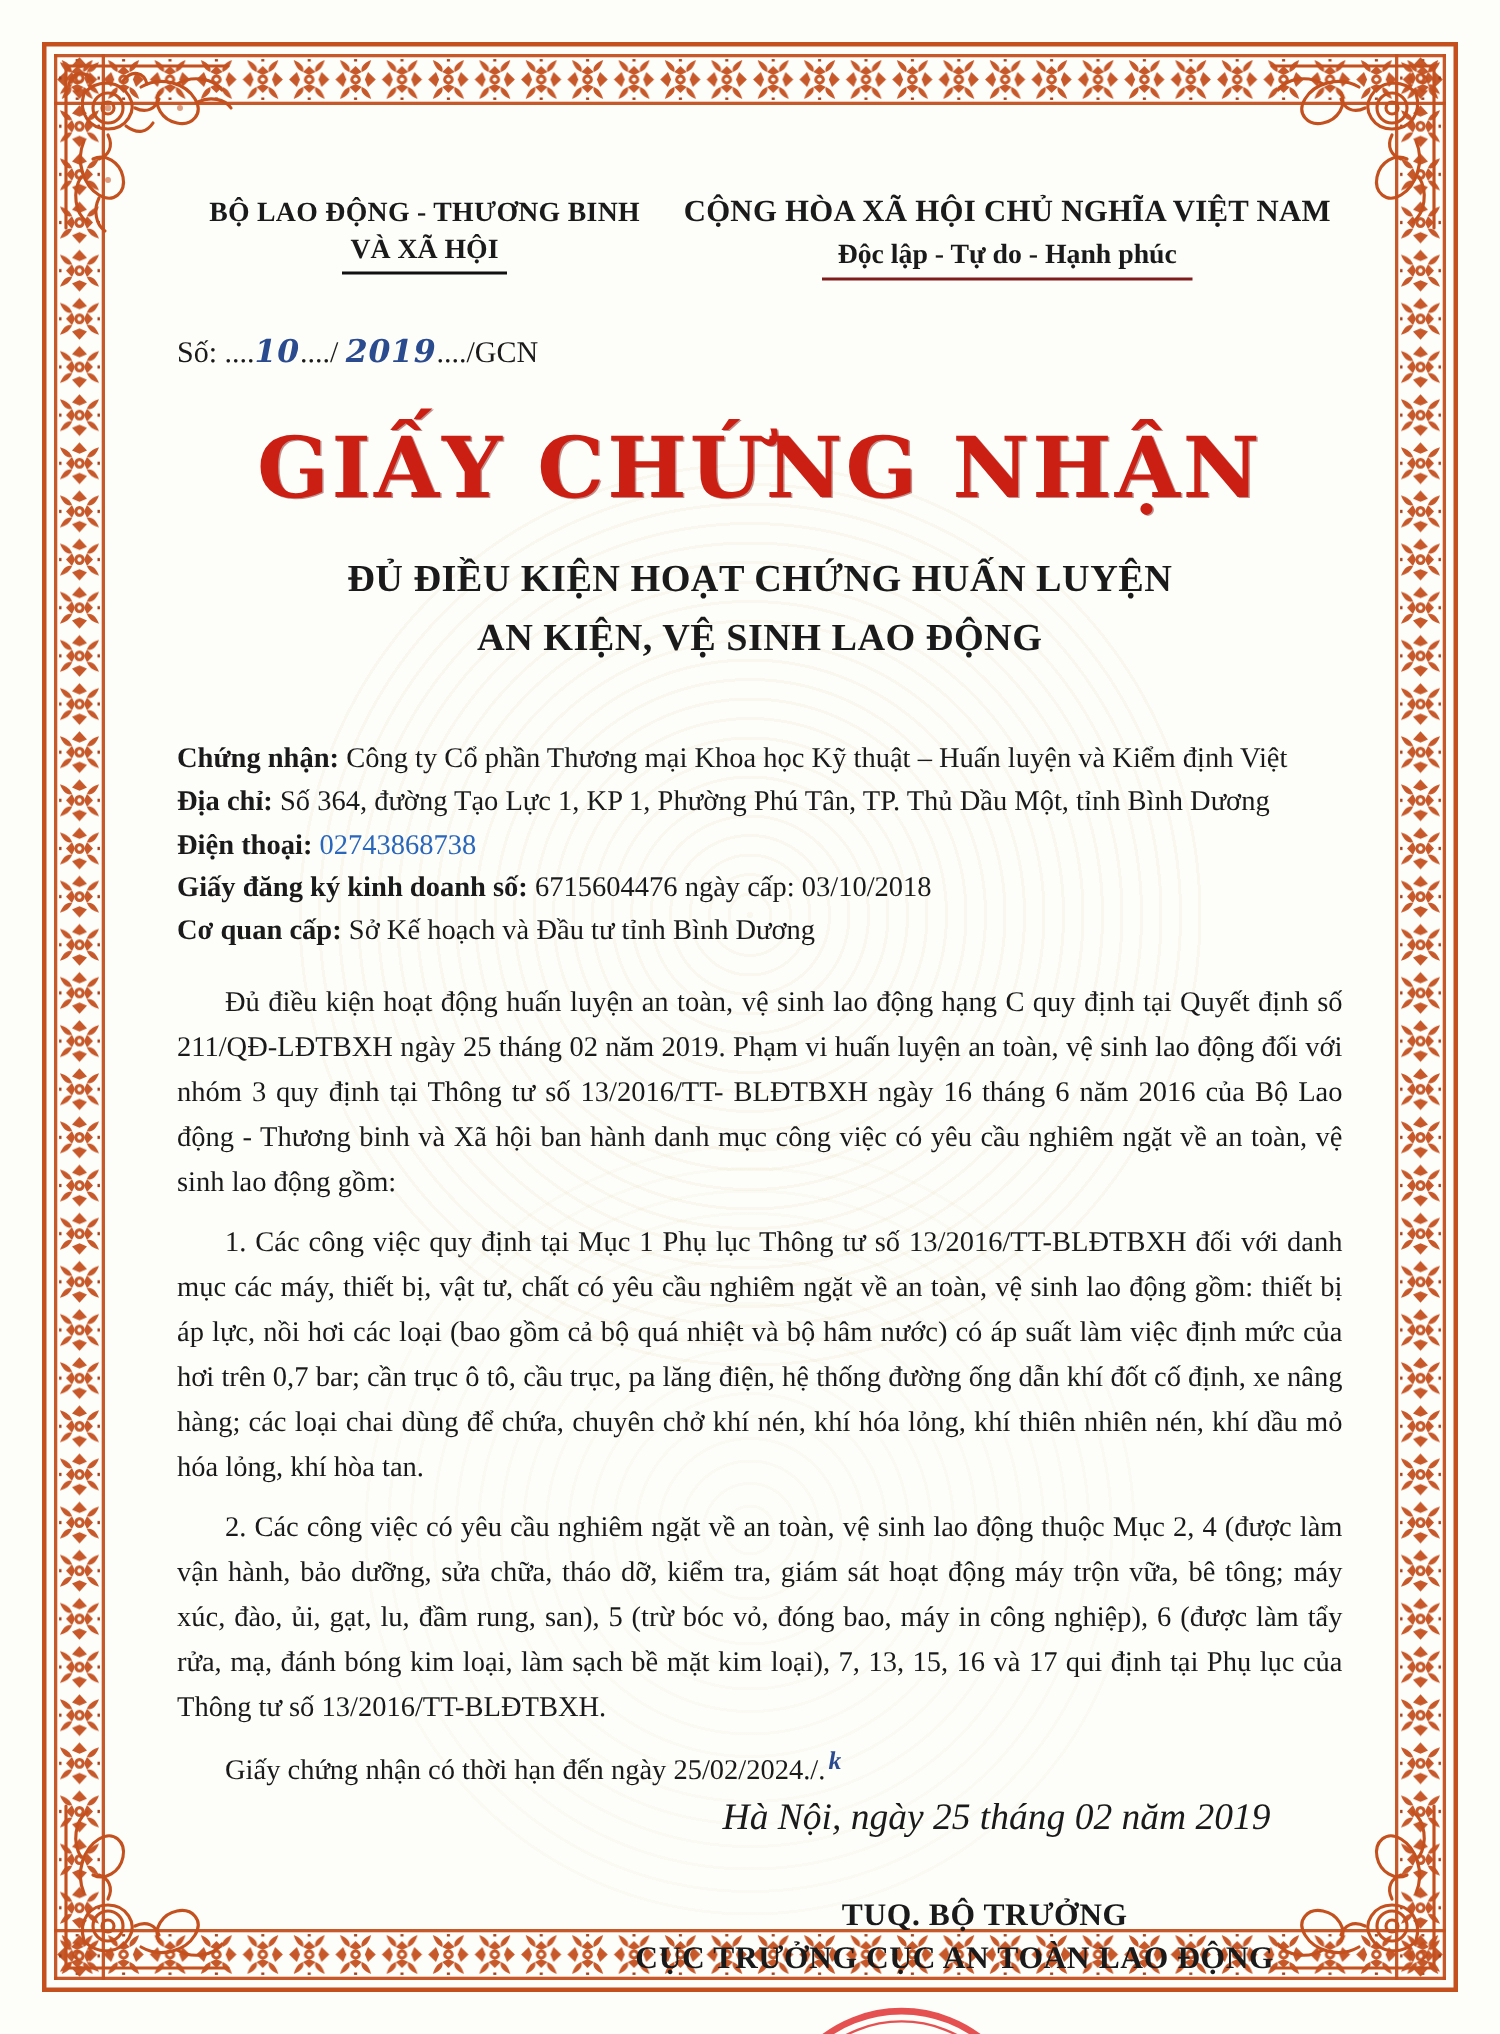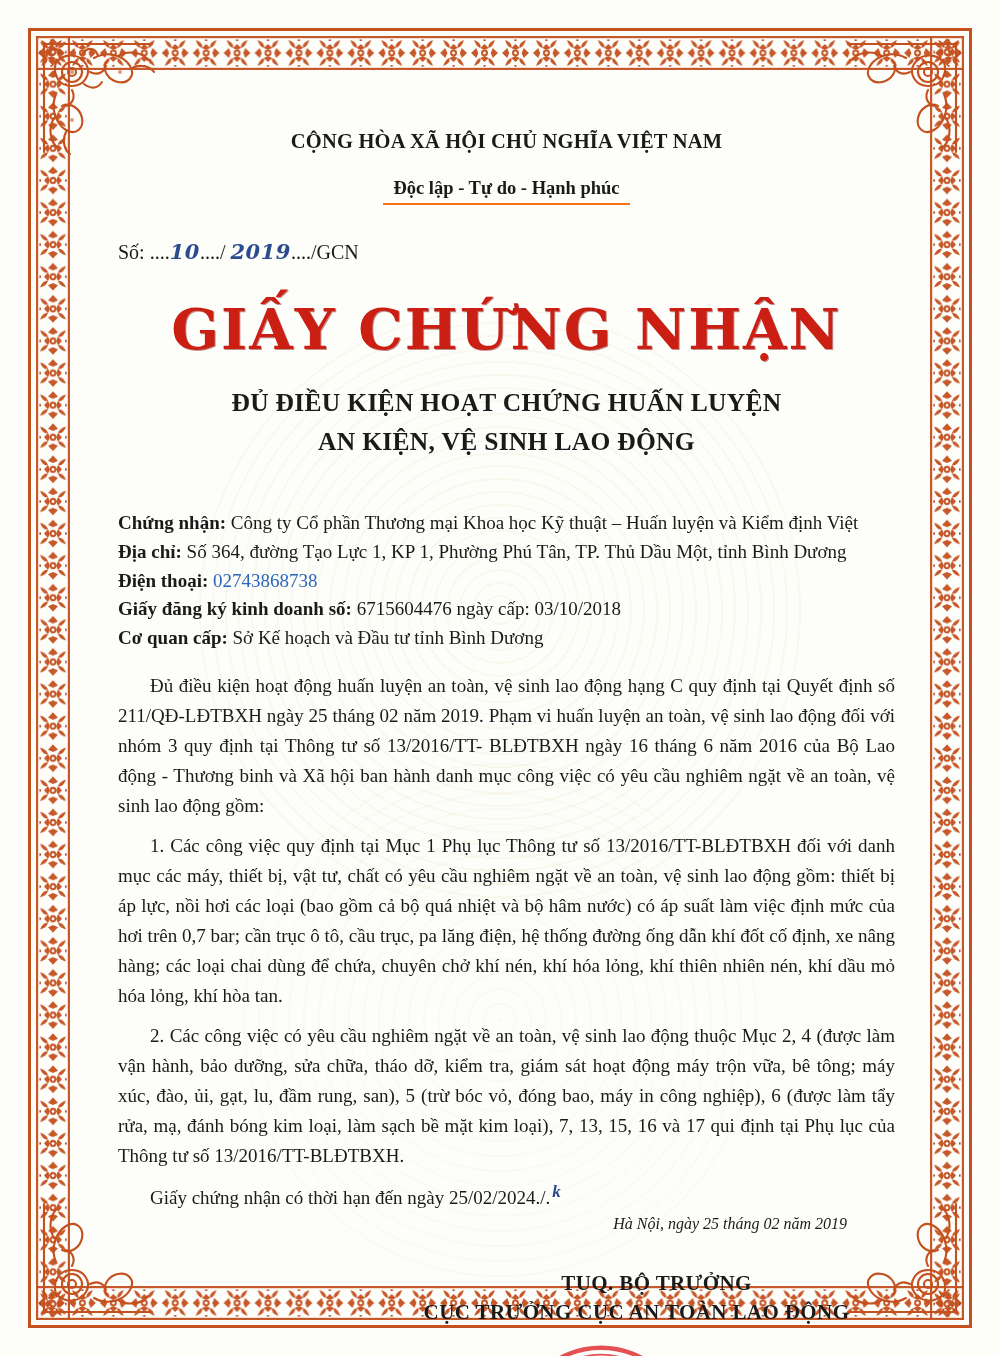--- a/index.html
+++ b/index.html
@@ -139,23 +139,23 @@
     font-weight: bold;
     font-size: 20.5px;
     line-height: 1.35;
     letter-spacing: .2px;
   }
   .republic .l2 {
     font-weight: bold;
     font-size: 18.5px;
     line-height: 1.4;
     display: inline-block;
-    border-bottom: 2px solid #f97316;
+    border-bottom: 2px solid #7f1d1d;
     padding: 0 10px 1px 10px;
-    margin-top: 20px;
+    margin-top: 2px;
   }
 
   .so-line {
     margin-top: 34px;
     font-size: 20px;
     white-space: nowrap;
   }
   .so-hand {
     color: #2b4b8f;
     font-family: "DejaVu Serif", serif;
@@ -221,21 +221,21 @@
     position: relative;
     top: -7px;
     left: 2px;
   }
 
   .place-date {
     margin-top: 6px;
     text-align: right;
     padding-right: 48px;
     font-style: italic;
-    font-size: 16px;
+    font-size: 25px;
   }
 
   .sign-block {
     margin-top: 36px;
     text-align: center;
     padding-left: 300px;
   }
   .sign-block .l1 {
     font-weight: bold;
     font-size: 21px;
@@ -431,20 +431,24 @@
           <path d="M58 40 C66 44 72 40 74 34"></path>
           <path d="M40 58 C44 66 40 72 34 74"></path>
         </g>
       </svg>
     </div>
   </div>
 
   <div class="content">
 
     <div class="header-row">
+      <div class="ministry">
+        <div class="l1">BỘ LAO ĐỘNG - THƯƠNG BINH</div>
+        <div><span class="l2">VÀ XÃ HỘI</span></div>
+      </div>
       <div class="republic">
         <div class="l1">CỘNG HÒA XÃ HỘI CHỦ NGHĨA VIỆT NAM</div>
         <div><span class="l2">Độc lập - Tự do - Hạnh phúc</span></div>
       </div>
     </div>
 
     <div class="so-line">
       <span>Số:</span>
       <span>....</span><span class="so-hand">10</span><span>....</span><span>/</span>
       <span class="so-hand">2019</span><span>..../GCN</span>

